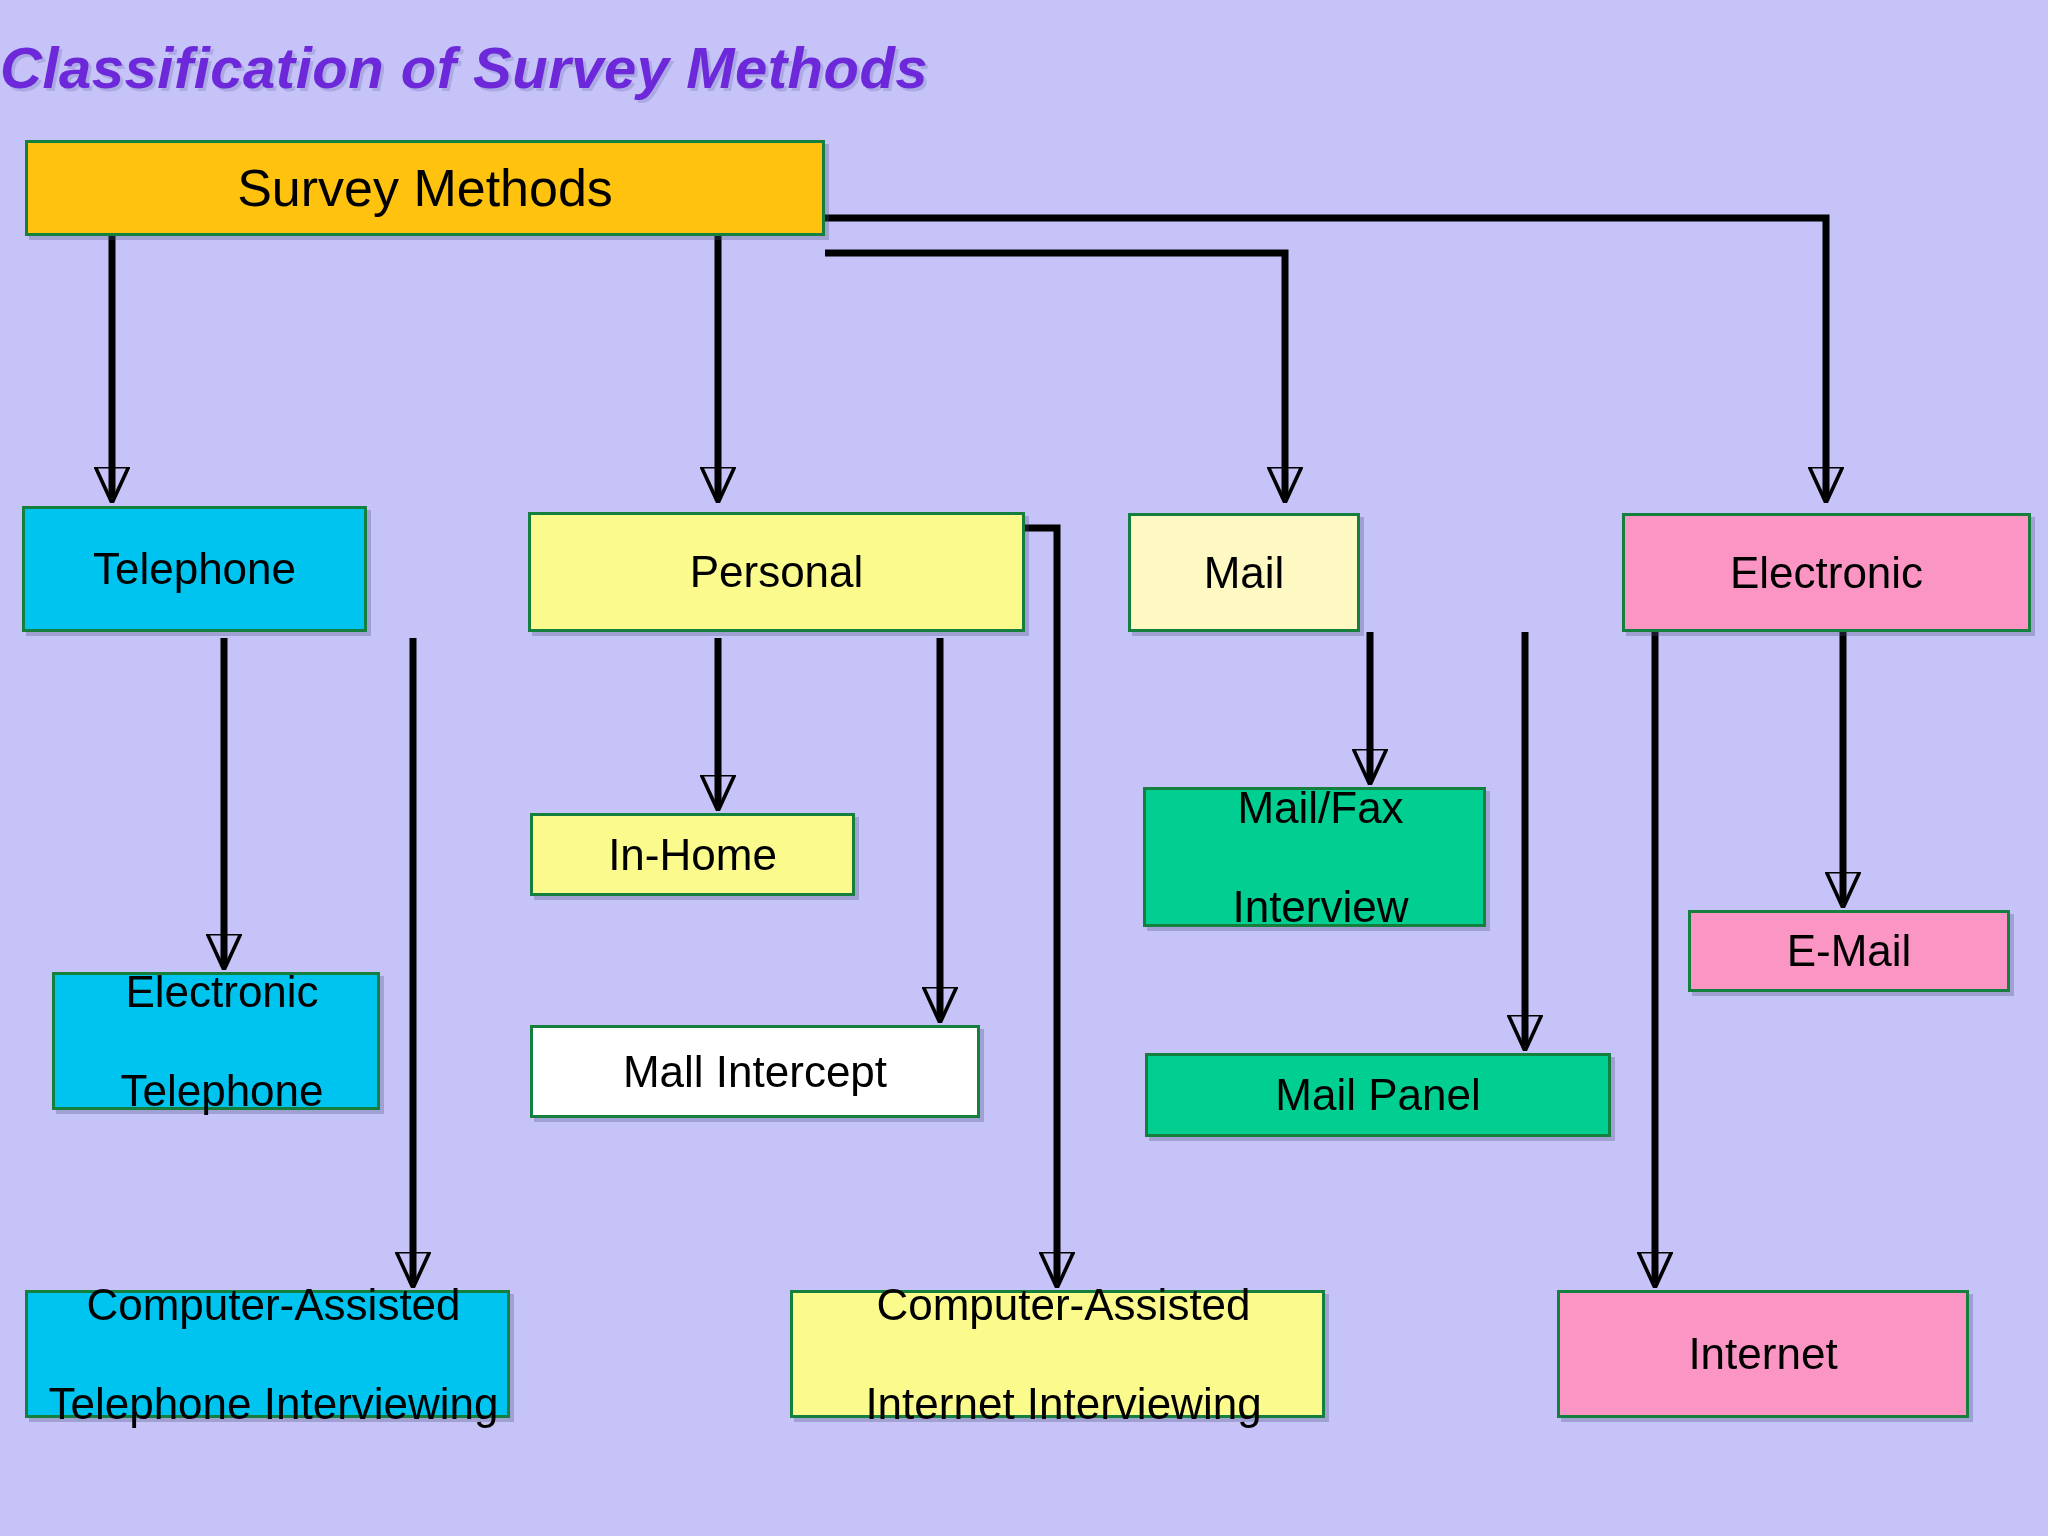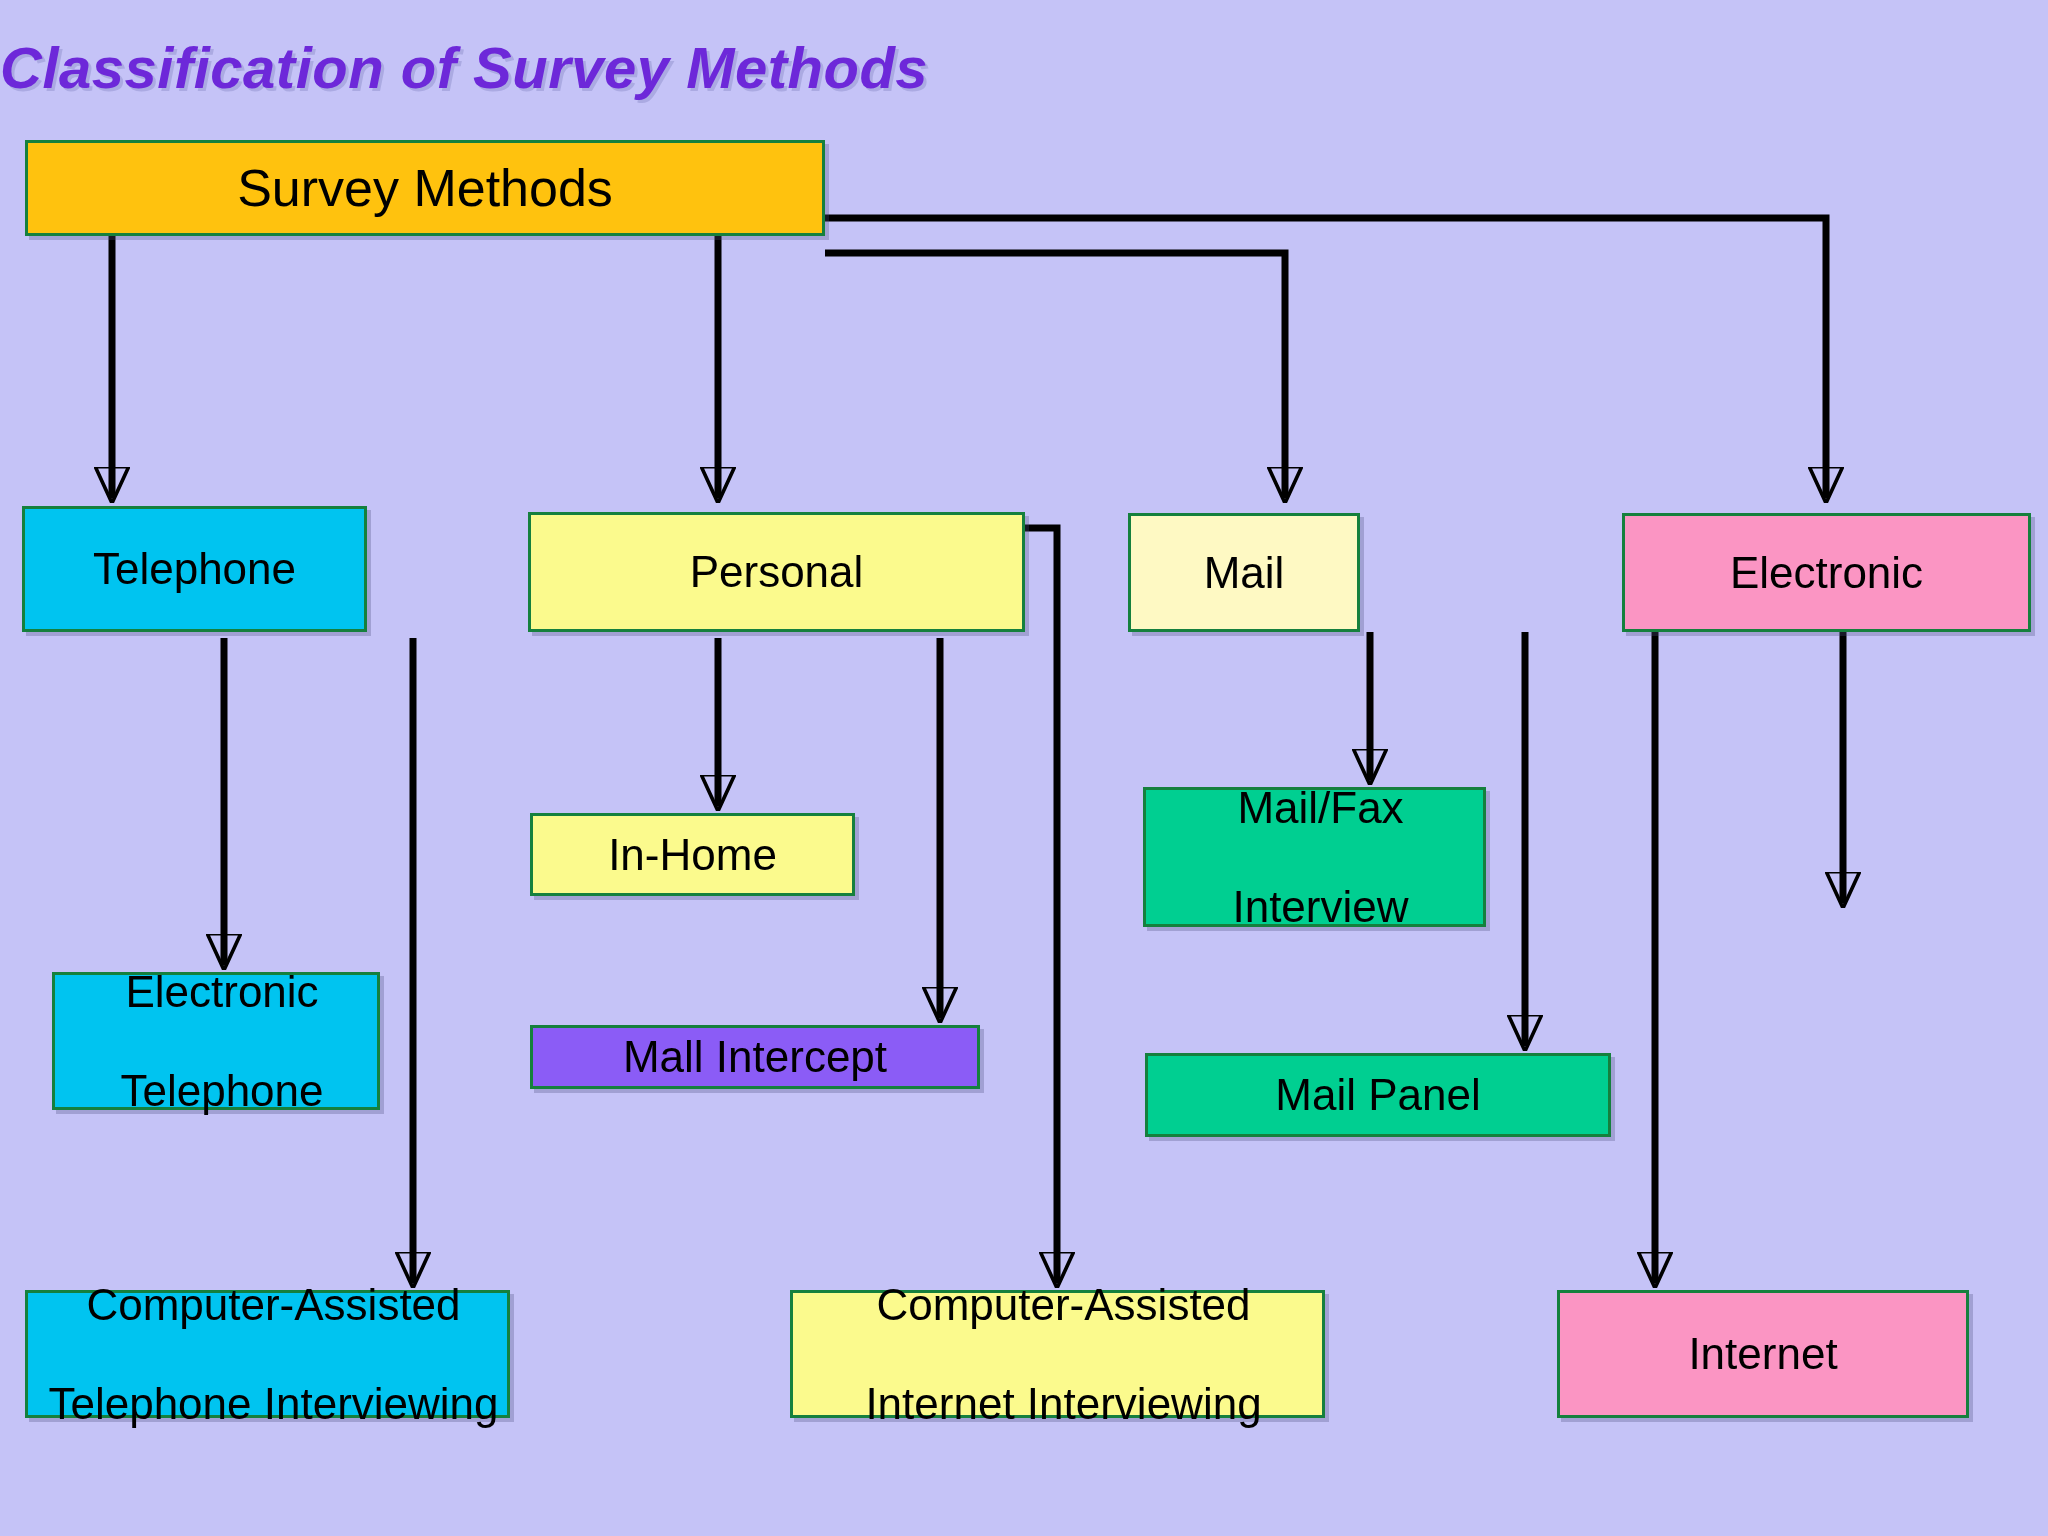--- a/index.html
+++ b/index.html
@@ -118,34 +118,37 @@
   </div>
 
   <div class="node" style="left:25px; top:1290px; width:485px; height:128px; background:#00c4f0; font-size:44px;">
     <span><span>Computer-Assisted</span><br><span>Telephone Interviewing</span></span>
   </div>
 
   <div class="node" style="left:530px; top:813px; width:325px; height:83px; background:#fbfa8d; font-size:44px;">
     <span>In-Home</span>
   </div>
 
-  <div class="node" style="left:530px; top:1025px; width:450px; height:64px; background:#8b5cf6; font-size:44px;">
+  <div class="node" style="left:530px; top:1025px; width:450px; height:93px; background:#ffffff; font-size:44px;">
     <span>Mall Intercept</span>
   </div>
 
   <div class="node" style="left:790px; top:1290px; width:535px; height:128px; background:#fbfa8d; font-size:44px;">
     <span><span>Computer-Assisted</span><br><span>Internet Interviewing</span></span>
   </div>
 
   <div class="node" style="left:1143px; top:787px; width:343px; height:140px; background:#00cf91; font-size:44px;">
     <span><span>Mail/Fax</span><br><span>Interview</span></span>
   </div>
 
   <div class="node" style="left:1145px; top:1053px; width:466px; height:84px; background:#00cf91; font-size:44px;">
     <span>Mail Panel</span>
   </div>
 
+  <div class="node" style="left:1688px; top:910px; width:322px; height:82px; background:#fb95c3; font-size:44px;">
+    <span>E-Mail</span>
+  </div>
 
   <div class="node" style="left:1557px; top:1290px; width:412px; height:128px; background:#fb95c3; font-size:44px;">
     <span>Internet</span>
   </div>
 
 </div>
 
 </body></html>

